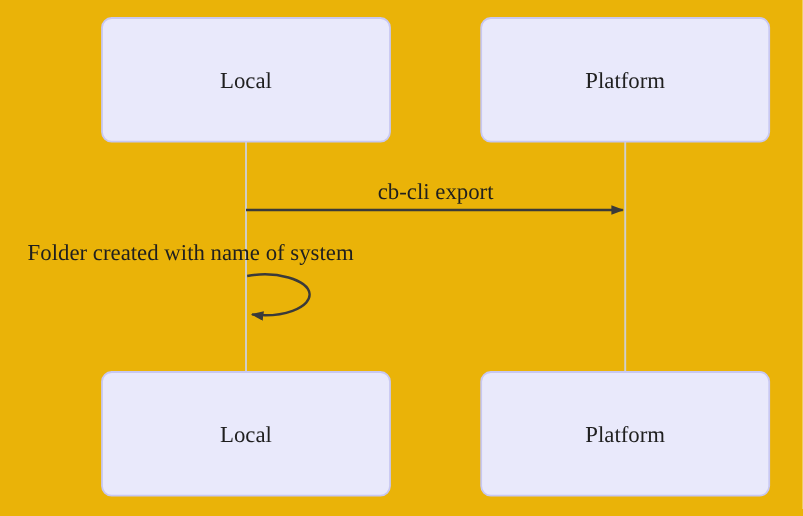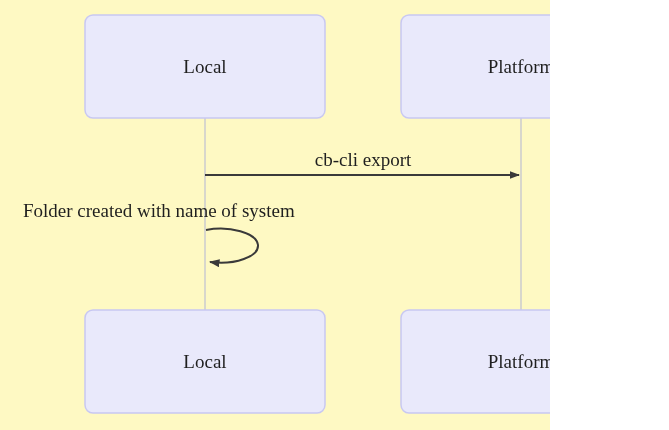--- a/index.html
+++ b/index.html
@@ -2,23 +2,23 @@
 <html><head>
 <meta charset="utf-8">
 <style>
   html, body {
     margin: 0;
     padding: 0;
     background: #ffffff;
   }
   .canvas {
     position: relative;
-    width: 550px;
+    width: 669px;
     height: 430px;
-    background: #fef9c3;
+    background: #eab308;
     overflow: hidden;
     text-decoration: underline;
   }
   svg {
     display: block;
   }
   .actor-label {
     font-family: "Liberation Serif", "DejaVu Serif", serif;
     font-size: 19px;
   }

